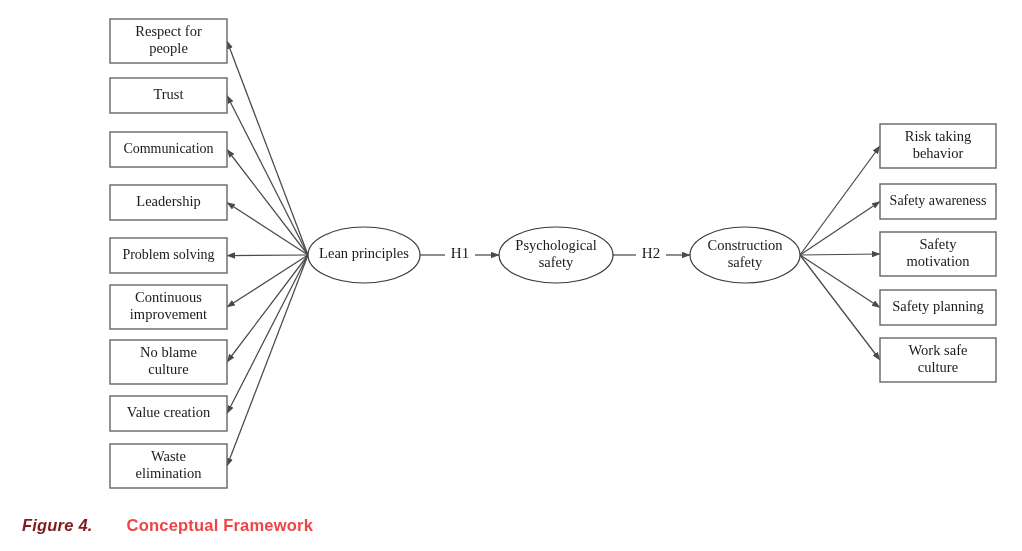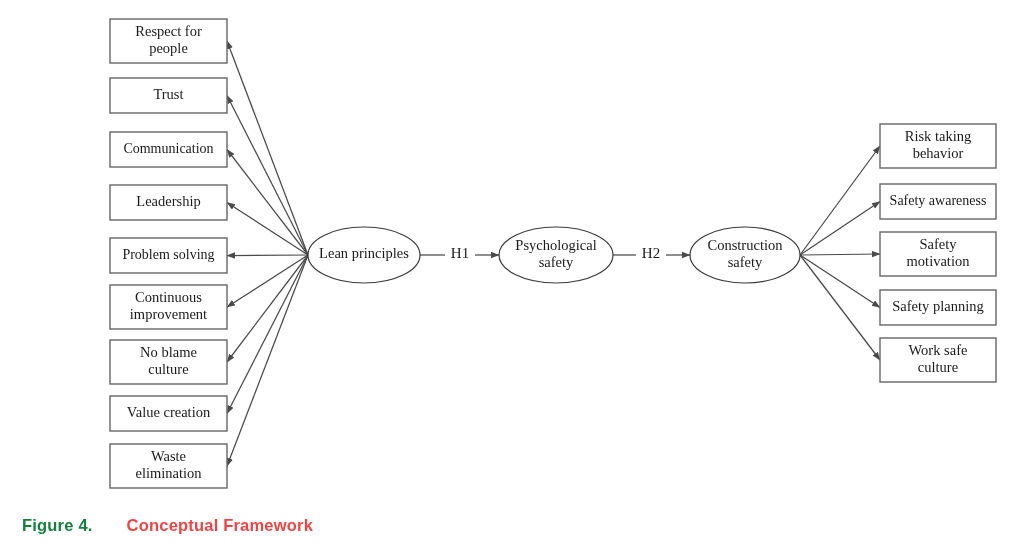--- a/index.html
+++ b/index.html
@@ -71,22 +71,23 @@
     height: 51px;
     display: flex;
     align-items: center;
     padding-left: 22px;
     box-sizing: border-box;
   }
   .caption-label {
     font-family: "Liberation Sans", sans-serif;
     font-size: 16.5px;
     font-weight: bold;
-    color: #15803d;
+    color: #7f1d1d;
     letter-spacing: 0.2px;
+    font-style: italic;
   }
   .caption-gap {
     display: inline-block;
     width: 34px;
   }
   .caption-title {
     font-family: "Liberation Sans", sans-serif;
     font-size: 16.5px;
     font-weight: bold;
     color: #ef4444;

